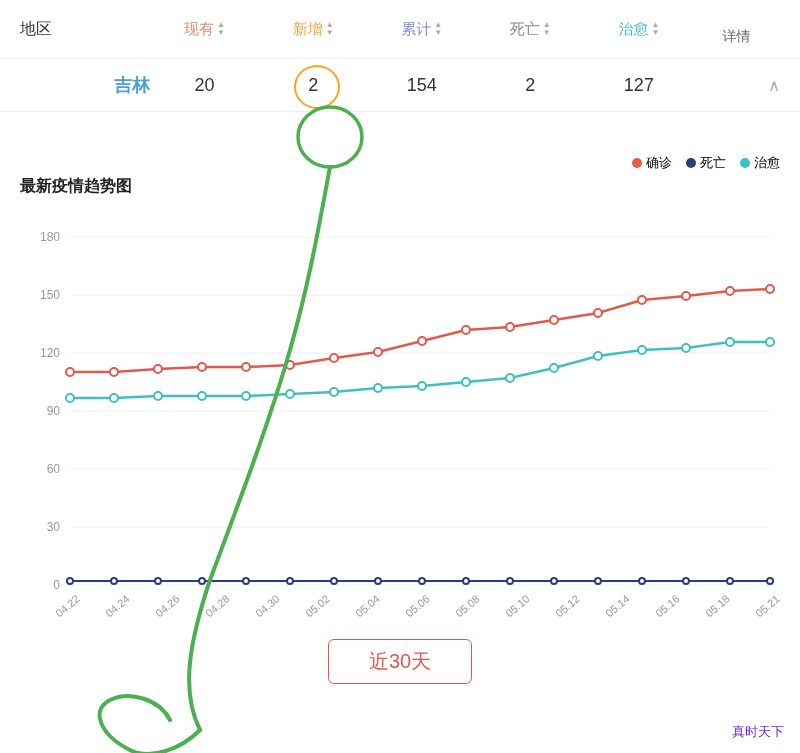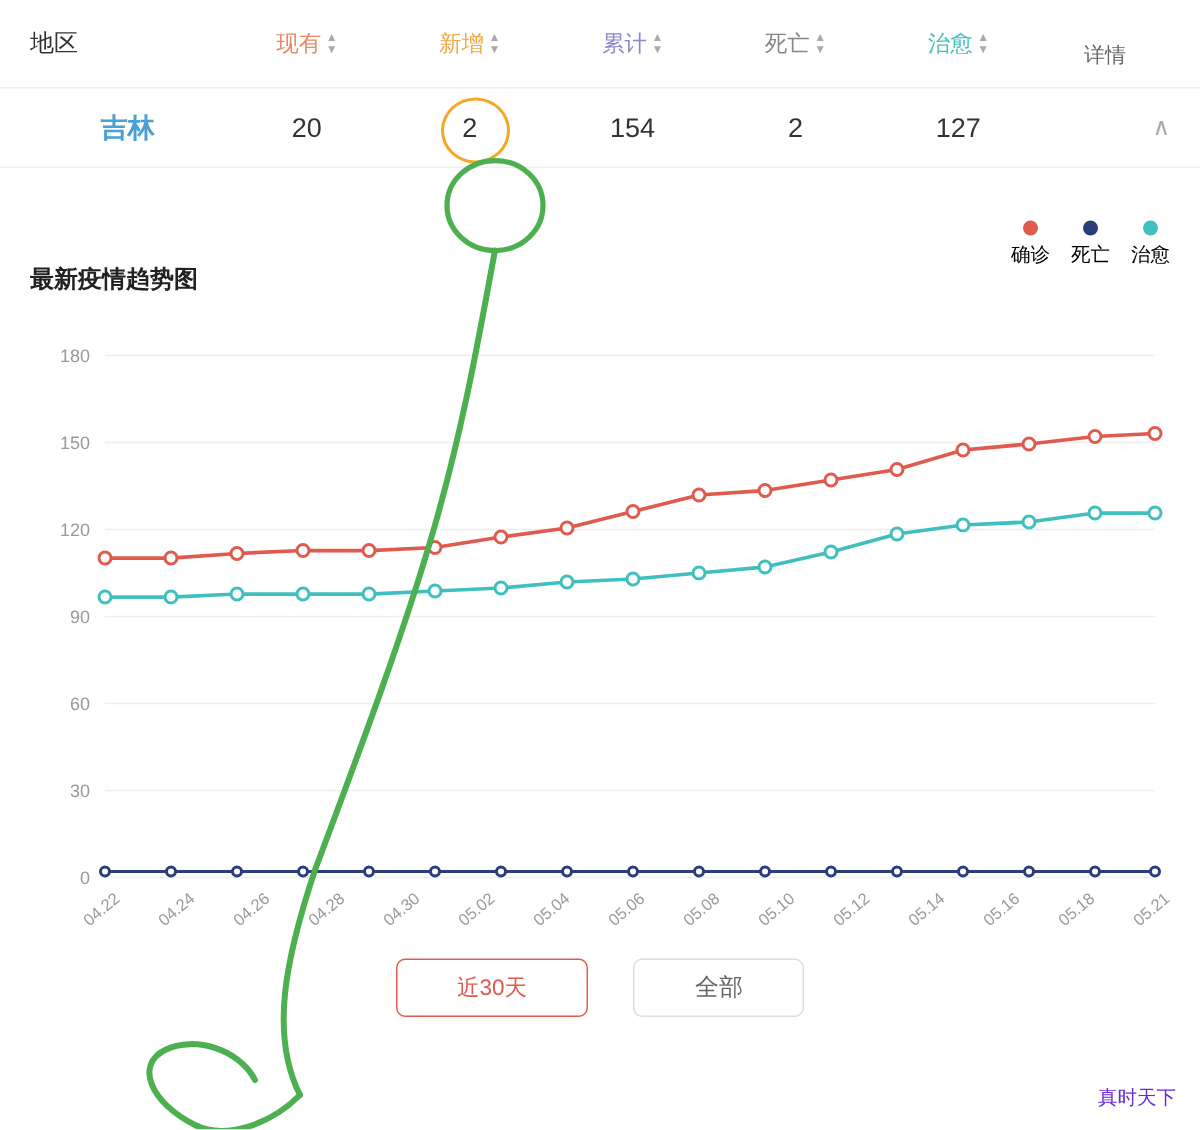--- a/index.html
+++ b/index.html
@@ -62,21 +62,21 @@
       border-bottom: 1px solid #f0f0f0;
     }
     .data-col {
       flex: 1;
       text-align: center;
       font-size: 18px;
       color: #333;
     }
     .data-col:first-child {
       flex: 1.2;
-      text-align: center;
+      text-align: right;
       color: #4a9fd4;
       font-size: 18px;
       font-weight: bold;
     }
     .data-col.last {
       flex: 0.8;
       display: flex;
       justify-content: flex-end;
       align-items: center;
     }
@@ -119,21 +119,20 @@
     }
     .legend {
       display: flex;
       gap: 14px;
       font-size: 13px;
     }
     .legend-item {
       display: flex;
       align-items: center;
       gap: 4px;
-      flex-direction: column;
     }
     .legend-dot {
       width: 10px;
       height: 10px;
       border-radius: 50%;
     }
     .legend-confirmed { background: #e05a4e; }
     .legend-death { background: #2c3e7a; }
     .legend-healed { background: #40bfbf; }
 
@@ -149,21 +148,21 @@
       justify-content: center;
       gap: 30px;
       padding: 12px 0 8px 0;
     }
     .time-btn {
       padding: 8px 40px;
       border: 1.5px solid #e05a4e;
       border-radius: 6px;
       background: #fff;
       color: #e05a4e;
-      font-size: 15px;
+      font-size: 20px;
       cursor: pointer;
     }
     .time-btn.active {
       background: #fff;
       color: #e05a4e;
     }
     .time-btn-all {
       padding: 8px 40px;
       border: 1.5px solid #ddd;
       border-radius: 6px;
@@ -416,21 +415,20 @@
       <circle cx="578" cy="364" r="3" fill="#fff" stroke="#2c3e7a" stroke-width="2"></circle>
       <circle cx="622" cy="364" r="3" fill="#fff" stroke="#2c3e7a" stroke-width="2"></circle>
       <circle cx="666" cy="364" r="3" fill="#fff" stroke="#2c3e7a" stroke-width="2"></circle>
       <circle cx="710" cy="364" r="3" fill="#fff" stroke="#2c3e7a" stroke-width="2"></circle>
       <circle cx="750" cy="364" r="3" fill="#fff" stroke="#2c3e7a" stroke-width="2"></circle>
     </svg>
   </div>
 
   <div class="time-filter">
     <button class="time-btn active">近30天</button>
-    <button class="time-btn-all">全部</button>
   </div>
 </div>
 
 <div class="watermark">真时天下</div>
 
 <svg class="annotation-overlay" viewBox="0 0 800 753">
 
   <ellipse cx="330" cy="137" rx="32" ry="30" fill="none" stroke="#4caf50" stroke-width="3.5"></ellipse>
 
   <path d="M 330 167 C 320 220, 310 280, 290 350 C 270 420, 240 500, 210 580 C 190 640, 180 690, 200 730" fill="none" stroke="#4caf50" stroke-width="4" stroke-linecap="round"></path>

